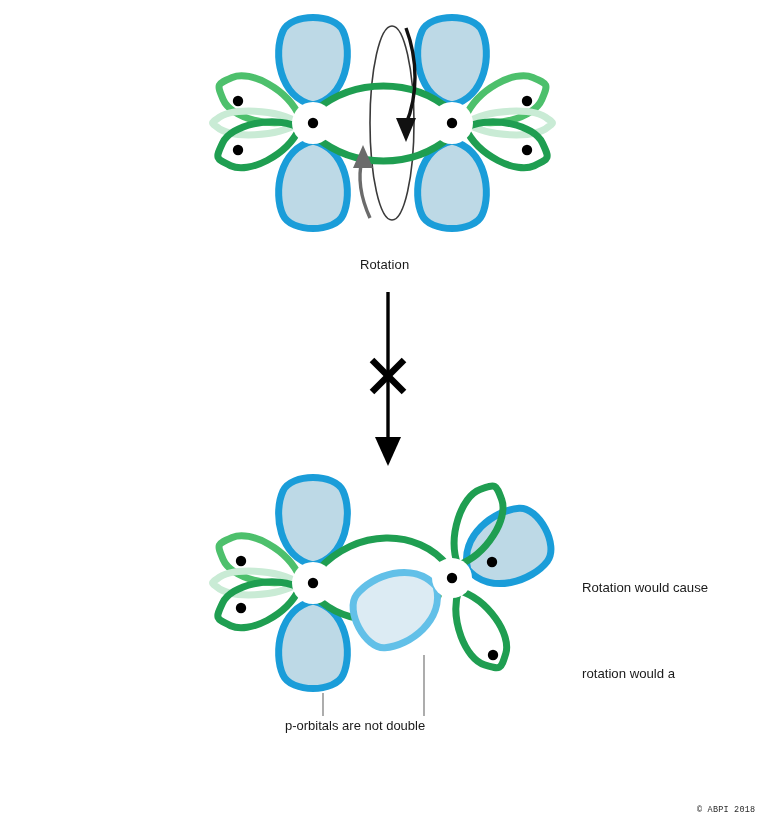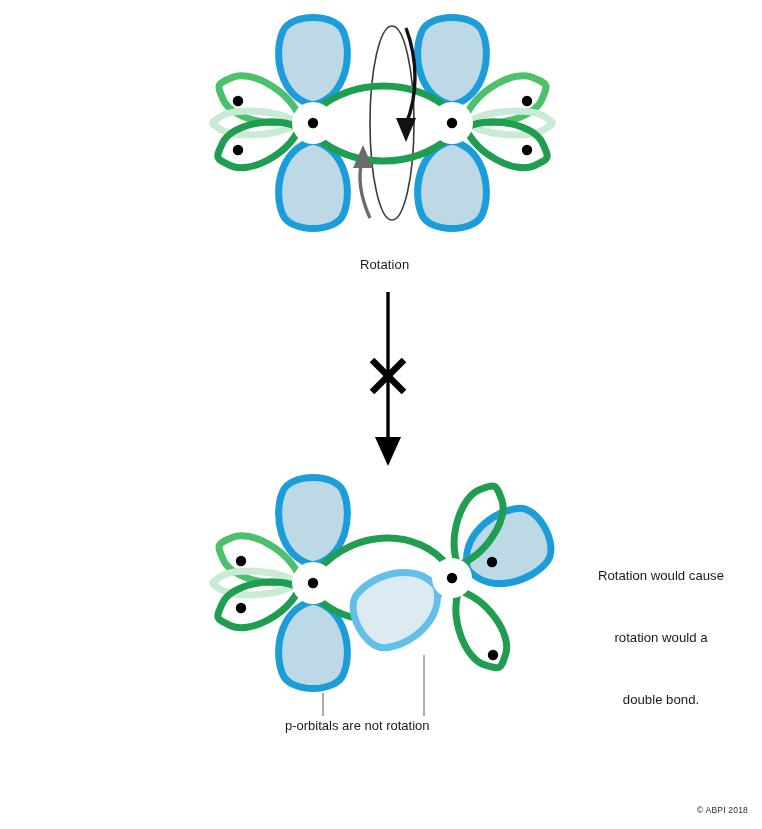--- a/index.html
+++ b/index.html
@@ -25,52 +25,52 @@
     left: 0; top: 0;
     width: 762px;
     height: 829px;
     display: block;
   }
   .txt {
     position: absolute;
     color: #1a1a1a;
     font-family: "Liberation Sans", sans-serif;
     white-space: pre;
-    text-align: center;
   }
   #rotation-label {
     left: 360px;
     top: 257px;
     font-size: 13px;
     letter-spacing: 0.1px;
   }
   #side-note-block {
     left: 566px;
     top: 527px;
     width: 190px;
     font-size: 13.2px;
     line-height: 18px;
   }
   #side-note-block p {
-    margin: 4px;
+    margin: 16px;
   }
   #side-note-block p.gap {
     margin-top: 18px;
   }
   #pzlabel {
     left: 285px;
     top: 718px;
     font-size: 13px;
   }
   #copyright-label {
     left: 697px;
     top: 805px;
     font-size: 8.5px;
     color: #2b2b2b;
     letter-spacing: 0.2px;
+    font-family: Liberation Mono, monospace;
   }
 </style>
 </head>
 <body>
 
 <div id="canvas-root">
 
   <svg class="diagram" viewBox="0 0 762 829" xmlns="http://www.w3.org/2000/svg">
 
     <defs>
@@ -254,19 +254,18 @@
         <line x1="424" y1="655" x2="424" y2="716" stroke="#808080" stroke-width="1.3"></line>
       </g>
     </g>
   </svg>
 
   <div class="txt" id="rotation-label">Rotation</div>
 
   <div class="txt" id="side-note-block">
     <p>Rotation would cause</p>
     <p>rotation would a</p>
-    <p>double bond.</p>
   </div>
 
-  <div class="txt" id="pzlabel">p-orbitals are not rotation</div>
+  <div class="txt" id="pzlabel">p-orbitals are not double</div>
 
   <div class="txt" id="copyright-label">© ABPI 2018</div>
 </div>
 
 </body></html>

